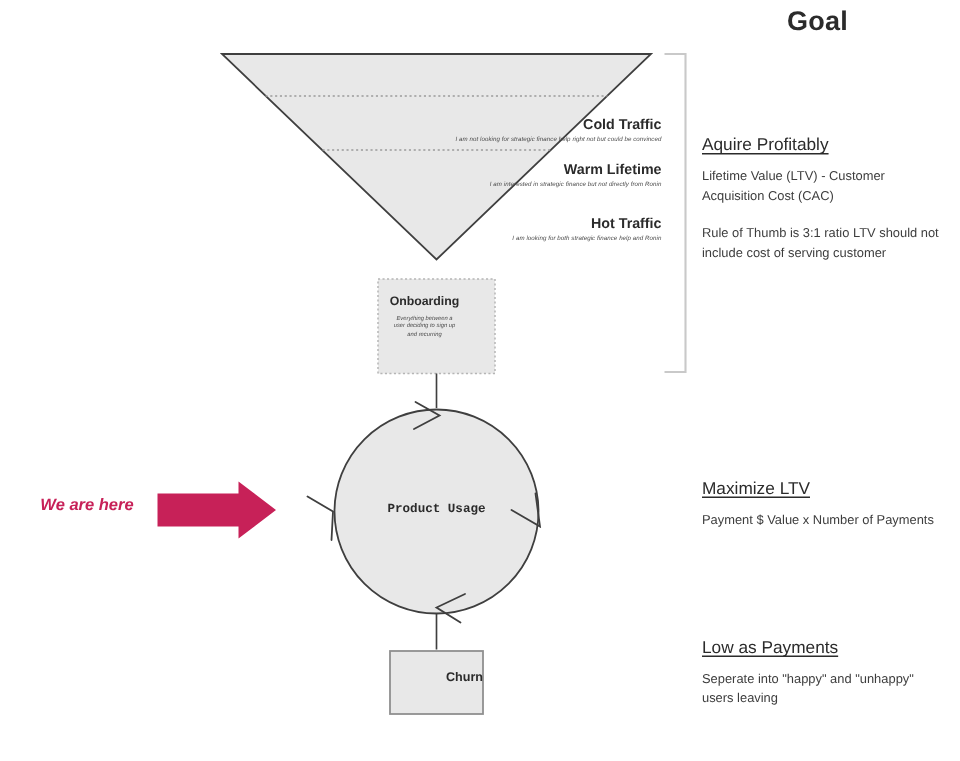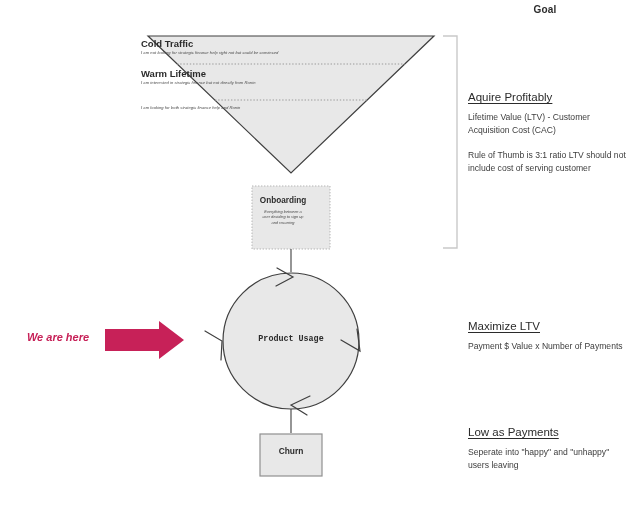--- a/index.html
+++ b/index.html
@@ -25,30 +25,31 @@
   }
 
   
   .abs { position: absolute; }
 
   .goal-title {
     left: 470px;
     top: 4px;
     width: 150px;
     text-align: center;
-    font-size: 10px;
+    font-size: 18px;
     font-weight: bold;
     color: #2b2b2b;
     letter-spacing: .2px;
   }
 
   
   .band {
     width: 300px;
-    text-align: left;
+    text-align: right;
+    margin-top: 40px;
   }
   .band-title {
     font-size: 9.5px;
     font-weight: bold;
     color: #2b2b2b;
     line-height: 11px;
   }
   .band-sub {
     font-size: 4.1px;
     font-style: italic;
@@ -93,21 +94,21 @@
     font-weight: bold;
     color: #2b2b2b;
     font-family: Liberation Mono, monospace;
   }
 
   
   .churn-label {
     left: 260px;
     top: 446px;
     width: 62px;
-    text-align: center;
+    text-align: right;
     font-size: 8.4px;
     font-weight: bold;
     color: #2b2b2b;
   }
 
   
   .we-are-here {
     left: 8px;
     top: 331px;
     width: 100px;
@@ -186,20 +187,21 @@
   <div class="band-title">Cold Traffic</div>
   <div class="band-sub">I am not looking for strategic finance help right not but could be convinced</div>
 </div>
 
 <div class="abs band band-warm">
   <div class="band-title">Warm Lifetime</div>
   <div class="band-sub">I am interested in strategic finance but not directly from Ronin</div>
 </div>
 
 <div class="abs band band-hot">
+  <div class="band-title">Hot Traffic</div>
   <div class="band-sub">I am looking for both strategic finance help and Ronin</div>
 </div>
 
 <div class="abs onb-wrap">
   <div class="onb-title">Onboarding</div>
   <div class="onb-sub">Everything between a user deciding to sign up and recurring</div>
 </div>
 
 <div class="abs circle-label">Product Usage</div>
 

